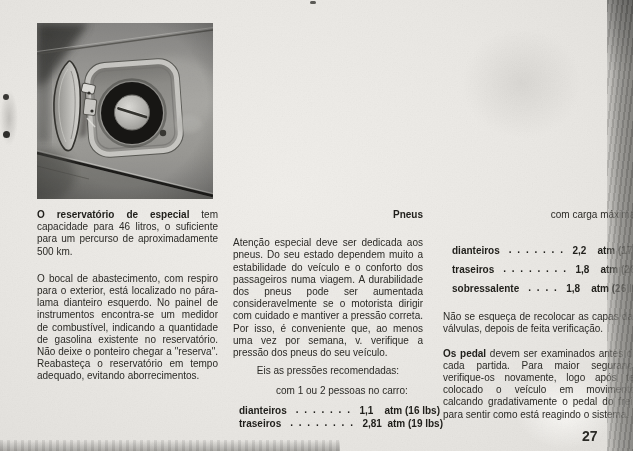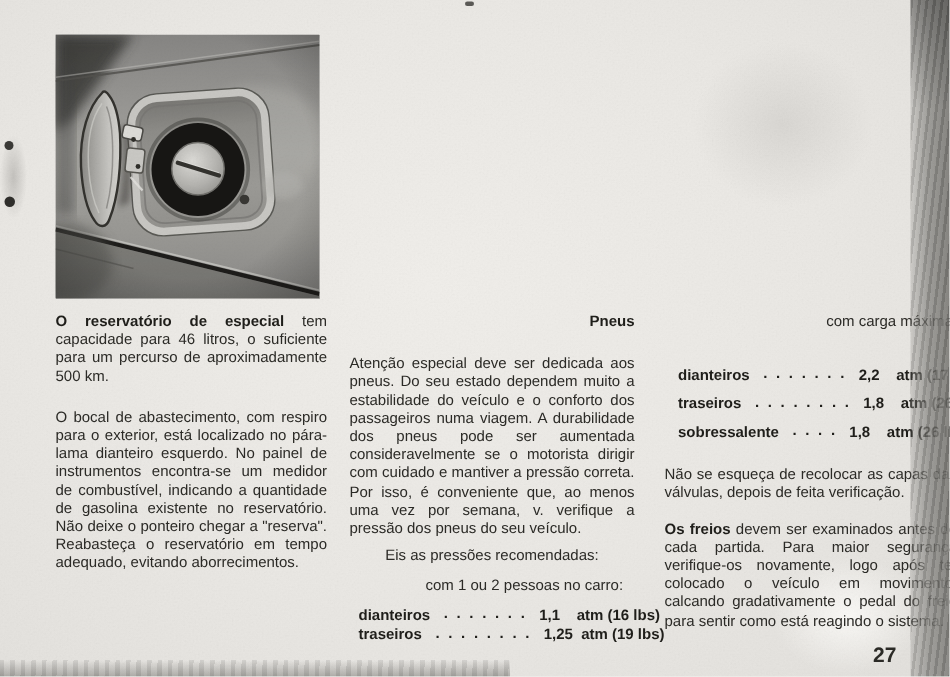--- a/index.html
+++ b/index.html
@@ -47,21 +47,21 @@
   .col p{margin:0;}
   .col b,.col .bold{font-weight:bold;color:#1f1e1a;}
   .col-left{left:37px;top:209px;width:181px;}
   .col-mid{left:233px;top:209px;width:190px;}
   .col-right{left:443px;top:209px;width:195px;}
 
   .col-left .p1{margin-bottom:15px;}
   .heading{font-weight:bold;color:#1f1e1a;margin-bottom:16px !important;text-align:right;}
   .col-mid .p1{margin-bottom:6px;}
   .col-mid .p2{margin-bottom:8px;text-align:center;}
-  .col-mid .p3{margin-bottom:6px;text-align:center;margin-left:43px;}
+  .col-mid .p3{margin-bottom:6px;text-align:left;margin-left:43px;}
 
   .ptable{font-weight:bold;color:#1f1e1a;}
   .prow{display:flex;align-items:baseline;white-space:nowrap;line-height:13px;}
   .col-mid .prow{padding-left:6px;}
   .col-right .heading{margin-bottom:20px !important;}
   .col-right .prow{padding-left:9px;line-height:19px;}
   .prow .lbl{margin-right:9px;}
   .prow .dots{letter-spacing:1.5px;margin-right:8px;position:relative;top:-1px;}
   .prow .val{min-width:25px;}
   .col-right .p1{margin-top:13px;}
@@ -174,21 +174,21 @@
   <div class="ptable">
     <div class="prow">
       <span class="lbl">dianteiros</span>
       <span class="dots">. . . . . . .</span>
       <span class="val">1,1</span>
       <span class="unit">atm (16 lbs)</span>
     </div>
     <div class="prow">
       <span class="lbl">traseiros</span>
       <span class="dots">. . . . . . . .</span>
-      <span class="val">1,25</span>
+      <span class="val">2,81</span>
       <span class="unit">atm (19 lbs)</span>
     </div>
   </div>
 </div>
 
 <div class="col col-right">
   <p class="heading" style="font-weight:normal;color:#2b2a26;">com carga máxima:</p>
   <div class="ptable">
     <div class="prow">
       <span class="lbl">dianteiros</span>
@@ -203,21 +203,21 @@
       <span class="unit">atm (26 lbs)</span>
     </div>
     <div class="prow">
       <span class="lbl">sobressalente</span>
       <span class="dots">. . . .</span>
       <span class="val">1,8</span>
       <span class="unit">atm (26 lbs)</span>
     </div>
   </div>
   <p class="p1">Não se esqueça de recolocar as capas das válvulas, depois de feita verificação.</p>
-  <p class="p2"><b>Os freios</b><span> devem ser examinados antes de cada partida. Para maior segurança verifique-os novamente, logo após ter colocado o veículo em movimento, calcando gradativamente o pedal do freio para sentir como está reagindo o sistema.</span></p>
+  <p class="p2"><b>Os pedal</b><span> devem ser examinados antes de cada partida. Para maior segurança verifique-os novamente, logo após ter colocado o veículo em movimento, calcando gradativamente o pedal do freio para sentir como está reagindo o sistema.</span></p>
 </div>
 
 <div class="pageno">27</div>
 
 <div class="edge-band"></div>
 <div class="bottom-band"></div>
 
 <svg class="noise" xmlns="http://www.w3.org/2000/svg">
   <filter id="grain">
     <feTurbulence type="fractalNoise" baseFrequency="0.8" numOctaves="2" seed="7"></feTurbulence>

